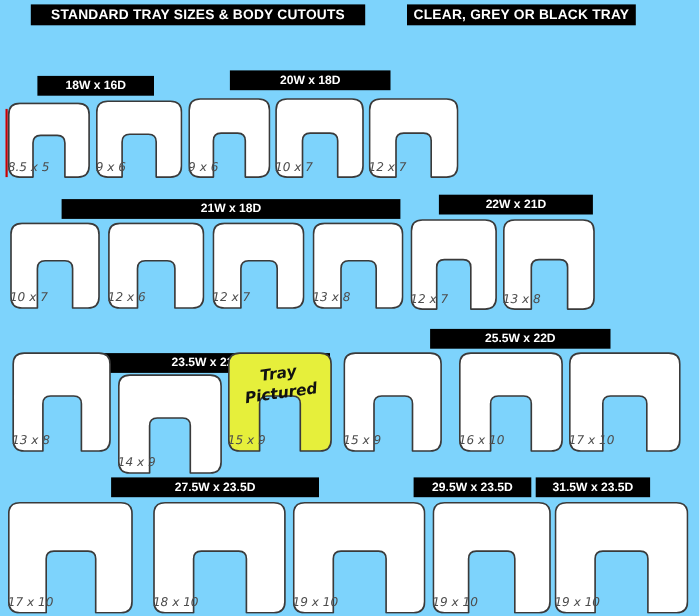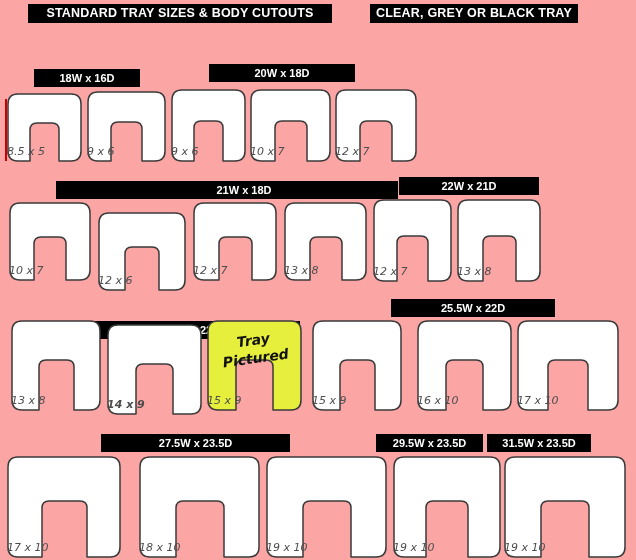--- a/index.html
+++ b/index.html
@@ -1,16 +1,16 @@
 <!DOCTYPE html>
 <html><head>
 <meta charset="utf-8">
 <style>
   html,body{margin:0;padding:0;background:#ffffff;}
-  .canvas{position:relative;width:636px;height:560px;background:#fca5a5;overflow:hidden;
+  .canvas{position:relative;width:636px;height:560px;background:#7dd3fc;overflow:hidden;
           font-family:"Liberation Sans",sans-serif;}
   .hdr-bar{position:absolute;top:4px;height:19px;background:#000;color:#fff;font-weight:bold;
            font-size:12.5px;line-height:19px;text-align:center;letter-spacing:.2px;white-space:nowrap;}
   .hdr-left{left:28px;width:304px;}
   .hdr-right{left:370px;width:208px;}
   .grp-label{position:absolute;height:18px;background:#000;color:#fff;font-weight:bold;
              font-size:11px;line-height:18px;text-align:center;white-space:nowrap;}
   .tray{position:absolute;}
   .tray svg{display:block;}
   .cutout-label{position:absolute;left:0;right:0;bottom:4px;text-align:left;font-style:italic;
@@ -52,29 +52,29 @@
           <path d="M 10 0 H 69 Q 79 0 79 10 V 61 Q 79 71 69 71 H 56 V 38 Q 56 31 49 31 H 31 Q 24 31 24 38 V 71 H 10 Q 0 71 0 61 V 10 Q 0 0 10 0 Z" fill="#ffffff" stroke="#3a3a3a" stroke-width="1.5" stroke-linejoin="round"></path>
         </svg>
         <div class="cutout-label" style="color: rgb(77, 77, 77);">10 x 7</div>
       </div>
       <div class="tray" style="left: 335px; top: 89px; width: 82px; height: 73px;">
         <svg width="82" height="73" viewBox="-1 -1 82 73">
           <path d="M 10 0 H 70 Q 80 0 80 10 V 61 Q 80 71 70 71 H 56 V 38 Q 56 31 49 31 H 31 Q 24 31 24 38 V 71 H 10 Q 0 71 0 61 V 10 Q 0 0 10 0 Z" fill="#ffffff" stroke="#3a3a3a" stroke-width="1.5" stroke-linejoin="round"></path>
         </svg>
         <div class="cutout-label" style="color: rgb(77, 77, 77);">12 x 7</div>
       </div>
-      <div class="grp-label" style="left: 56px; top: 181px; width: 308px; padding-left: 34px;">21W x 18D</div>
+      <div class="grp-label" style="left: 56px; top: 181px; width: 308px;">21W x 18D</div>
       <div class="grp-label" style="left: 399px; top: 177px; width: 140px;">22W x 21D</div>
       <div class="tray" style="left: 9px; top: 202px; width: 82px; height: 79px;">
         <svg width="82" height="79" viewBox="-1 -1 82 79">
           <path d="M 10 0 H 70 Q 80 0 80 10 V 67 Q 80 77 70 77 H 56 V 41 Q 56 34 49 34 H 31 Q 24 34 24 41 V 77 H 10 Q 0 77 0 67 V 10 Q 0 0 10 0 Z" fill="#ffffff" stroke="#3a3a3a" stroke-width="1.5" stroke-linejoin="round"></path>
         </svg>
         <div class="cutout-label" style="color: rgb(77, 77, 77);">10 x 7</div>
       </div>
-      <div class="tray" style="left: 98px; top: 202px; width: 88px; height: 79px; margin-top: 10px;">
+      <div class="tray" style="left: 98px; top: 202px; width: 88px; height: 79px;">
         <svg width="88" height="79" viewBox="-1 -1 88 79">
           <path d="M 10 0 H 76 Q 86 0 86 10 V 67 Q 86 77 76 77 H 60 V 41 Q 60 34 53 34 H 33 Q 26 34 26 41 V 77 H 10 Q 0 77 0 67 V 10 Q 0 0 10 0 Z" fill="#ffffff" stroke="#3a3a3a" stroke-width="1.5" stroke-linejoin="round"></path>
         </svg>
         <div class="cutout-label" style="color: rgb(77, 77, 77);">12 x 6</div>
       </div>
       <div class="tray" style="left: 193px; top: 202px; width: 84px; height: 79px;">
         <svg width="84" height="79" viewBox="-1 -1 84 79">
           <path d="M 10 0 H 72 Q 82 0 82 10 V 67 Q 82 77 72 77 H 58 V 41 Q 58 34 51 34 H 32 Q 25 34 25 41 V 77 H 10 Q 0 77 0 67 V 10 Q 0 0 10 0 Z" fill="#ffffff" stroke="#3a3a3a" stroke-width="1.5" stroke-linejoin="round"></path>
         </svg>
         <div class="cutout-label" style="color: rgb(77, 77, 77);">12 x 7</div>
@@ -98,21 +98,21 @@
         <div class="cutout-label" style="color: rgb(77, 77, 77);">13 x 8</div>
       </div>
       <div class="grp-label" style="left: 76px; top: 299px; width: 224px; margin-top: 22px;">23.5W x 22D</div>
       <div class="grp-label" style="left: 391px; top: 299px; width: 164px;">25.5W x 22D</div>
       <div class="tray" style="left: 11px; top: 320px; width: 90px; height: 91px;">
         <svg width="90" height="91" viewBox="-1 -1 90 91">
           <path d="M 10 0 H 78 Q 88 0 88 10 V 79 Q 88 89 78 89 H 62 V 46 Q 62 39 55 39 H 34 Q 27 39 27 46 V 89 H 10 Q 0 89 0 79 V 10 Q 0 0 10 0 Z" fill="#ffffff" stroke="#3a3a3a" stroke-width="1.5" stroke-linejoin="round"></path>
         </svg>
         <div class="cutout-label" style="color: rgb(77, 77, 77);">13 x 8</div>
       </div>
-      <div class="tray" style="left: 107px; top: 324px; width: 95px; height: 91px; font-weight: bold;">
+      <div class="tray" style="left: 107px; top: 340px; width: 95px; height: 91px;">
         <svg width="95" height="91" viewBox="-1 -1 95 91">
           <path d="M 10 0 H 83 Q 93 0 93 10 V 79 Q 93 89 83 89 H 65 V 46 Q 65 39 58 39 H 35 Q 28 39 28 46 V 89 H 10 Q 0 89 0 79 V 10 Q 0 0 10 0 Z" fill="#ffffff" stroke="#3a3a3a" stroke-width="1.5" stroke-linejoin="round"></path>
         </svg>
         <div class="cutout-label" style="color: rgb(77, 77, 77);">14 x 9</div>
       </div>
       <div class="tray" style="left: 207px; top: 320px; width: 95px; height: 91px;">
         <svg width="95" height="91" viewBox="-1 -1 95 91">
           <path d="M 10 0 H 83 Q 93 0 93 10 V 79 Q 93 89 83 89 H 65 V 46 Q 65 39 58 39 H 35 Q 28 39 28 46 V 89 H 10 Q 0 89 0 79 V 10 Q 0 0 10 0 Z" fill="#e6ef3b" stroke="#3a3a3a" stroke-width="1.5" stroke-linejoin="round"></path>
         </svg>
         <div class="cutout-label" style="color: rgb(77, 77, 77);">15 x 9</div>

